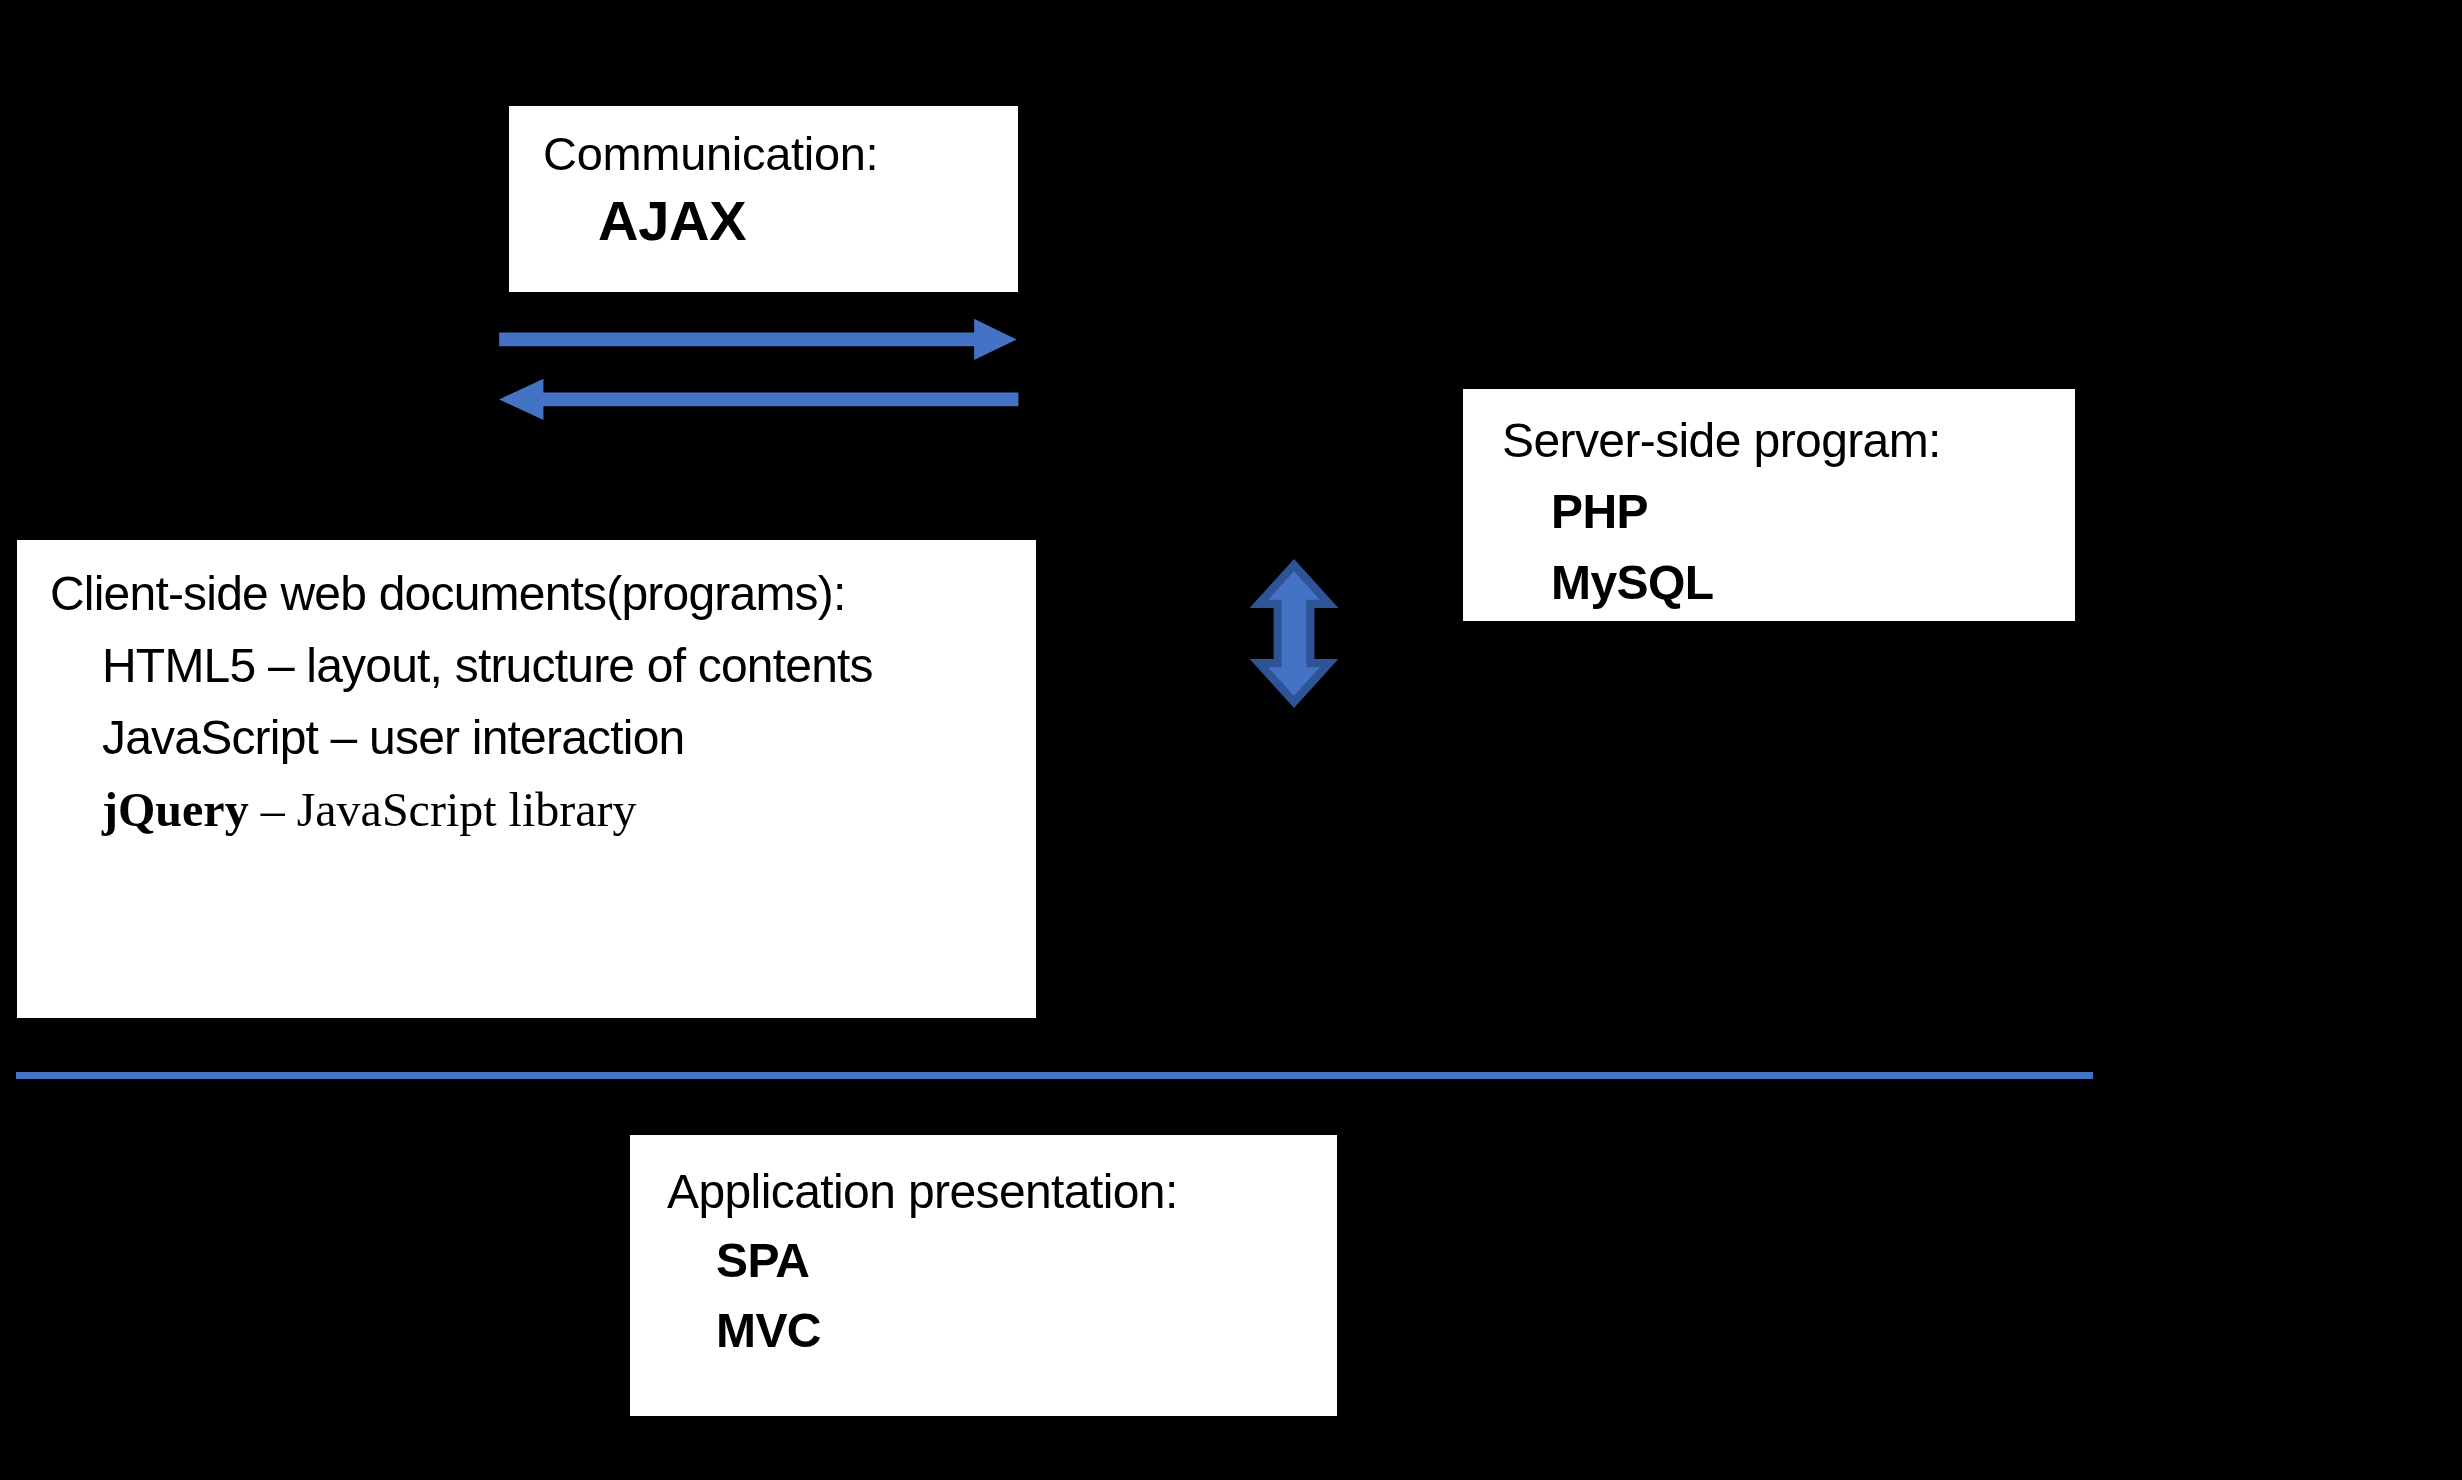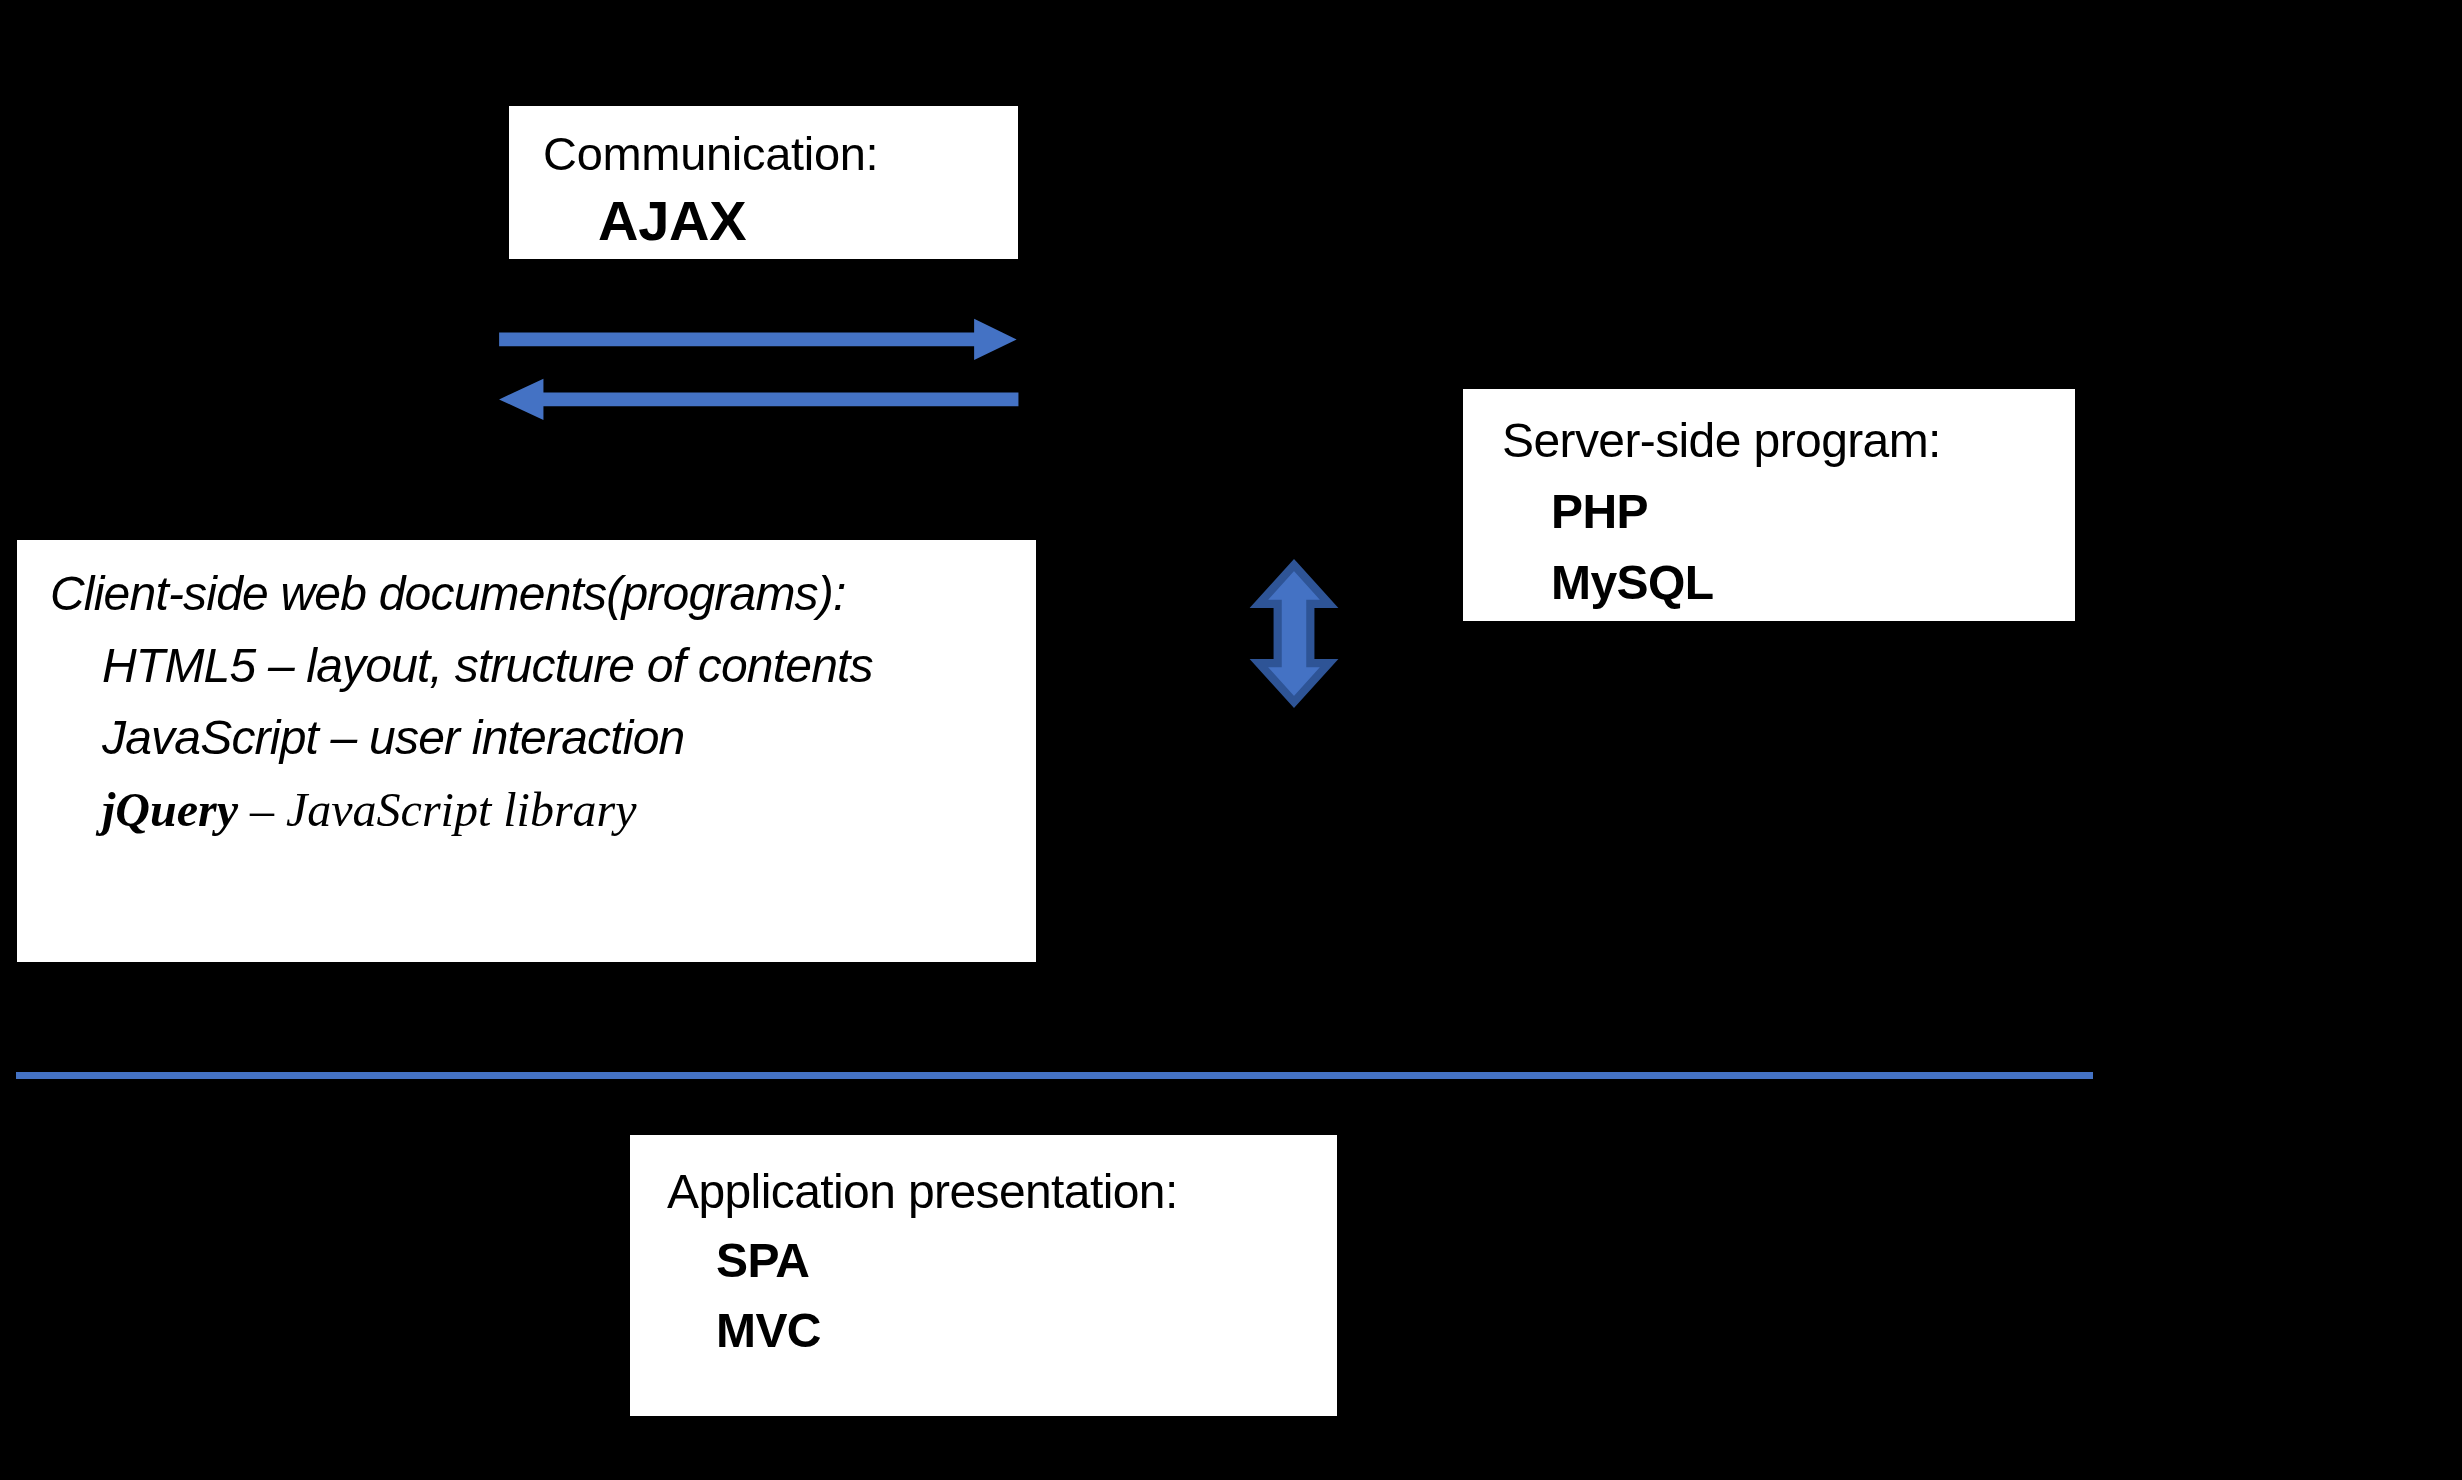--- a/index.html
+++ b/index.html
@@ -37,43 +37,42 @@
     color: #000000;
     white-space: pre;
     line-height: 1.0;
   }
 
   
   #box-communication {
     left: 509px;
     top: 106px;
     width: 509px;
-    height: 153px;
+    height: 186px;
     padding: 24px 0 0 34px;
   }
   #box-communication .line-title {
     font-size: 47px;
     letter-spacing: -0.3px;
   }
   #box-communication .line-item {
     font-size: 56px;
     font-weight: bold;
     margin-top: 16.4px;
     margin-left: 55px;
     letter-spacing: -0.3px;
   }
 
   
   #box-client {
     left: 17px;
     top: 540px;
     width: 1019px;
-    height: 422px;
+    height: 478px;
     padding: 30px 0 4px 33px;
-    font-style: italic;
   }
   #box-client .line-title {
     font-size: 48px;
     letter-spacing: -0.8px;
   }
   #box-client .line-item {
     font-size: 48px;
     margin-top: 24px;
     margin-left: 52px;
     letter-spacing: -0.8px;

